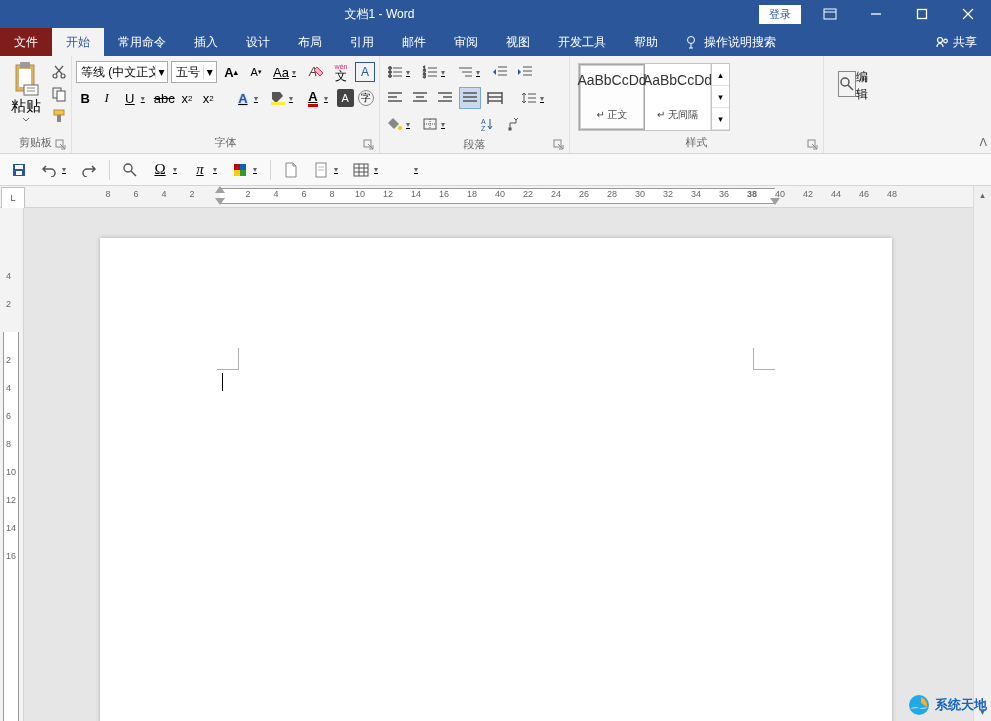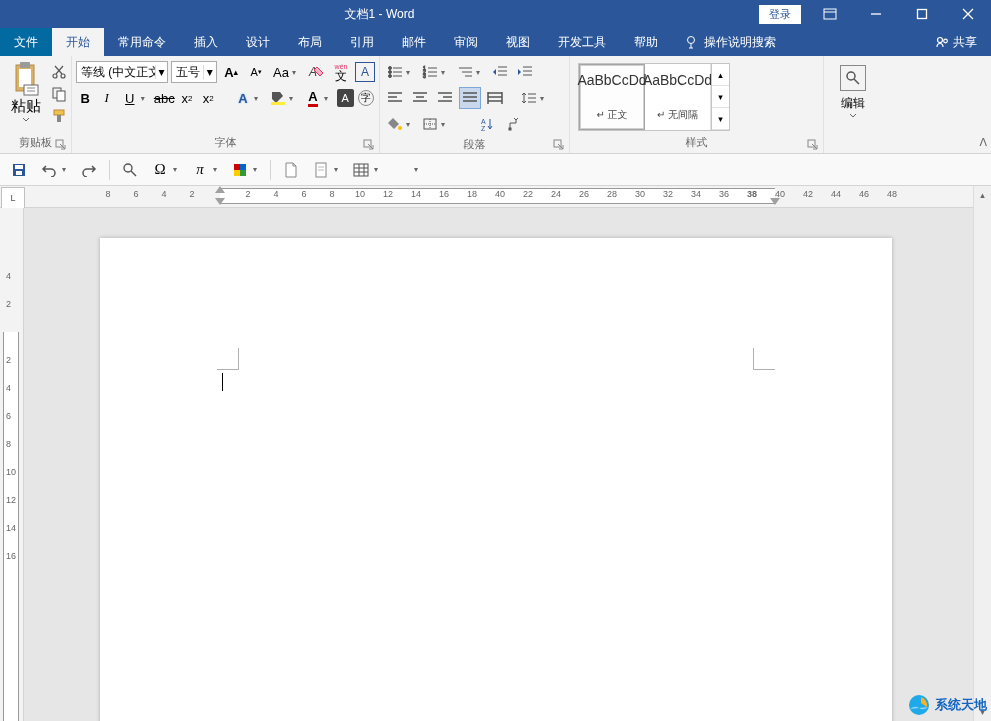--- a/index.html
+++ b/index.html
@@ -8,21 +8,21 @@
 
 .titlebar { height: 28px; background: #2b579a; display: flex; align-items: center; color: #fff; font-size: 12px; }
 .title-center { flex: 1; text-align: center; }
 .login-btn { background: #fff; color: #2b579a; padding: 2px 10px; font-size: 11px; margin-right: 6px; cursor: pointer; }
 .win-btn { width: 46px; height: 28px; display: flex; align-items: center; justify-content: center; cursor: pointer; }
 .win-btn svg { stroke: #fff; fill: none; }
 
 
 .menubar { height: 28px; background: #2b579a; display: flex; align-items: stretch; color: #fff; font-size: 12px; }
 .menu-item { padding: 0 14px; display: flex; align-items: center; cursor: pointer; }
-.menu-item.file { background: #0369a1; }
+.menu-item.file { background: #7f1d1d; }
 .menu-item.active { background: #f3f3f3; color: #2b579a; }
 .menu-spacer { flex: 1; }
 .menu-help { display: flex; align-items: center; gap: 6px; padding: 0 12px; cursor: pointer; }
 .share-btn { padding: 0 14px; display: flex; align-items: center; gap: 4px; cursor: pointer; }
 
 
 .ribbon { height: 98px; background: #f3f3f3; border-bottom: 1px solid #d4d4d4; display: flex; position: relative; }
 .ribbon-group { border-right: 1px solid #e1e1e1; display: flex; flex-direction: column; justify-content: space-between; padding: 3px 4px 0; position: relative; }
 .group-label { font-size: 11px; color: #666; text-align: center; padding: 2px 0 3px; }
 .group-launcher { position: absolute; right: 2px; bottom: 2px; width: 14px; height: 14px; cursor: pointer; }
@@ -35,39 +35,39 @@
 .paste-big span { font-size: 15px; font-family: Liberation Mono, monospace; }
 .clip-col { display: flex; flex-direction: column; gap: 4px; padding-top: 4px; }
 .small-ic { width: 18px; height: 18px; cursor: pointer; display:flex; align-items:center; justify-content:center;}
 
 
 .font-row { display: flex; gap: 3px; align-items: center; margin-bottom: 4px; }
 .combo { display: flex; align-items: center; border: 1px solid #ababab; background: #fff; height: 22px; font-size: 12px; }
 .combo .txt { padding: 0 4px; white-space: nowrap; overflow: hidden; }
 .combo .dd { width: 14px; display: flex; justify-content: center; border-left: 1px solid #ddd; cursor: pointer; }
 .sb { width: 22px; height: 22px; display: flex; align-items: center; justify-content: center; cursor: pointer; font-size: 13px; }
-.split { display: flex; align-items: center; }
+.split { display: flex; align-items: center; text-decoration: underline; }
 .split .dd { width: 10px; font-size: 8px; color: #666; cursor: pointer; }
 
 
 .para-col { display: flex; flex-direction: column; gap: 4px; }
 .para-row { display: flex; gap: 3px; }
 
 
 .styles-gallery { display: flex; border: 1px solid #c5c5c5; background: #fff; height: 68px; }
 .style-card { width: 66px; display: flex; flex-direction: column; align-items: center; justify-content: center; border-right: 1px solid #e1e1e1; cursor: pointer; }
 .style-card.sel { border: 1px solid #a5a5a5; background: #fdfdfd; box-shadow: inset 0 0 0 1px #d0d0d0;}
 .style-preview { font-size: 14px; color: #333; }
 .style-preview.big { font-size: 22px; font-weight: 300; }
 .style-name { font-size: 10px; color: #444; margin-top: 20px; }
 .gallery-scroll { width: 18px; display: flex; flex-direction: column; border-left: 1px solid #c5c5c5; }
 .gallery-scroll div { flex: 1; display: flex; align-items: center; justify-content: center; font-size: 9px; cursor: pointer; border-bottom: 1px solid #e1e1e1; }
 
 
-.edit-big { display:flex; flex-direction:column; align-items:center; padding: 6px 10px; cursor:pointer;}
+.edit-big { display:flex; align-items:center; padding: 6px 10px; cursor:pointer;}
 .edit-big .ebox { width:26px; height:26px; border:1px solid #888; display:flex; align-items:center; justify-content:center;}
 
 
 .qat { height: 32px; background: #f9f9f9; border-bottom: 1px solid #d4d4d4; display: flex; align-items: center; gap: 4px; padding: 0 6px; }
 .qat .sb { width: 26px; height: 24px; }
 .qat .sep { width: 1px; height: 20px; background: #d4d4d4; margin: 0 3px; }
 
 
 .ruler-h { height: 22px; background: #f3f3f3; border-bottom: 1px solid #d4d4d4; position: relative; display:flex;}
 .ruler-corner { width: 24px; height: 22px; background:#fff; border:1px solid #c0c0c0; margin:1px; font-size:9px; display:flex;align-items:center;justify-content:center; color:#555; cursor:pointer;}

